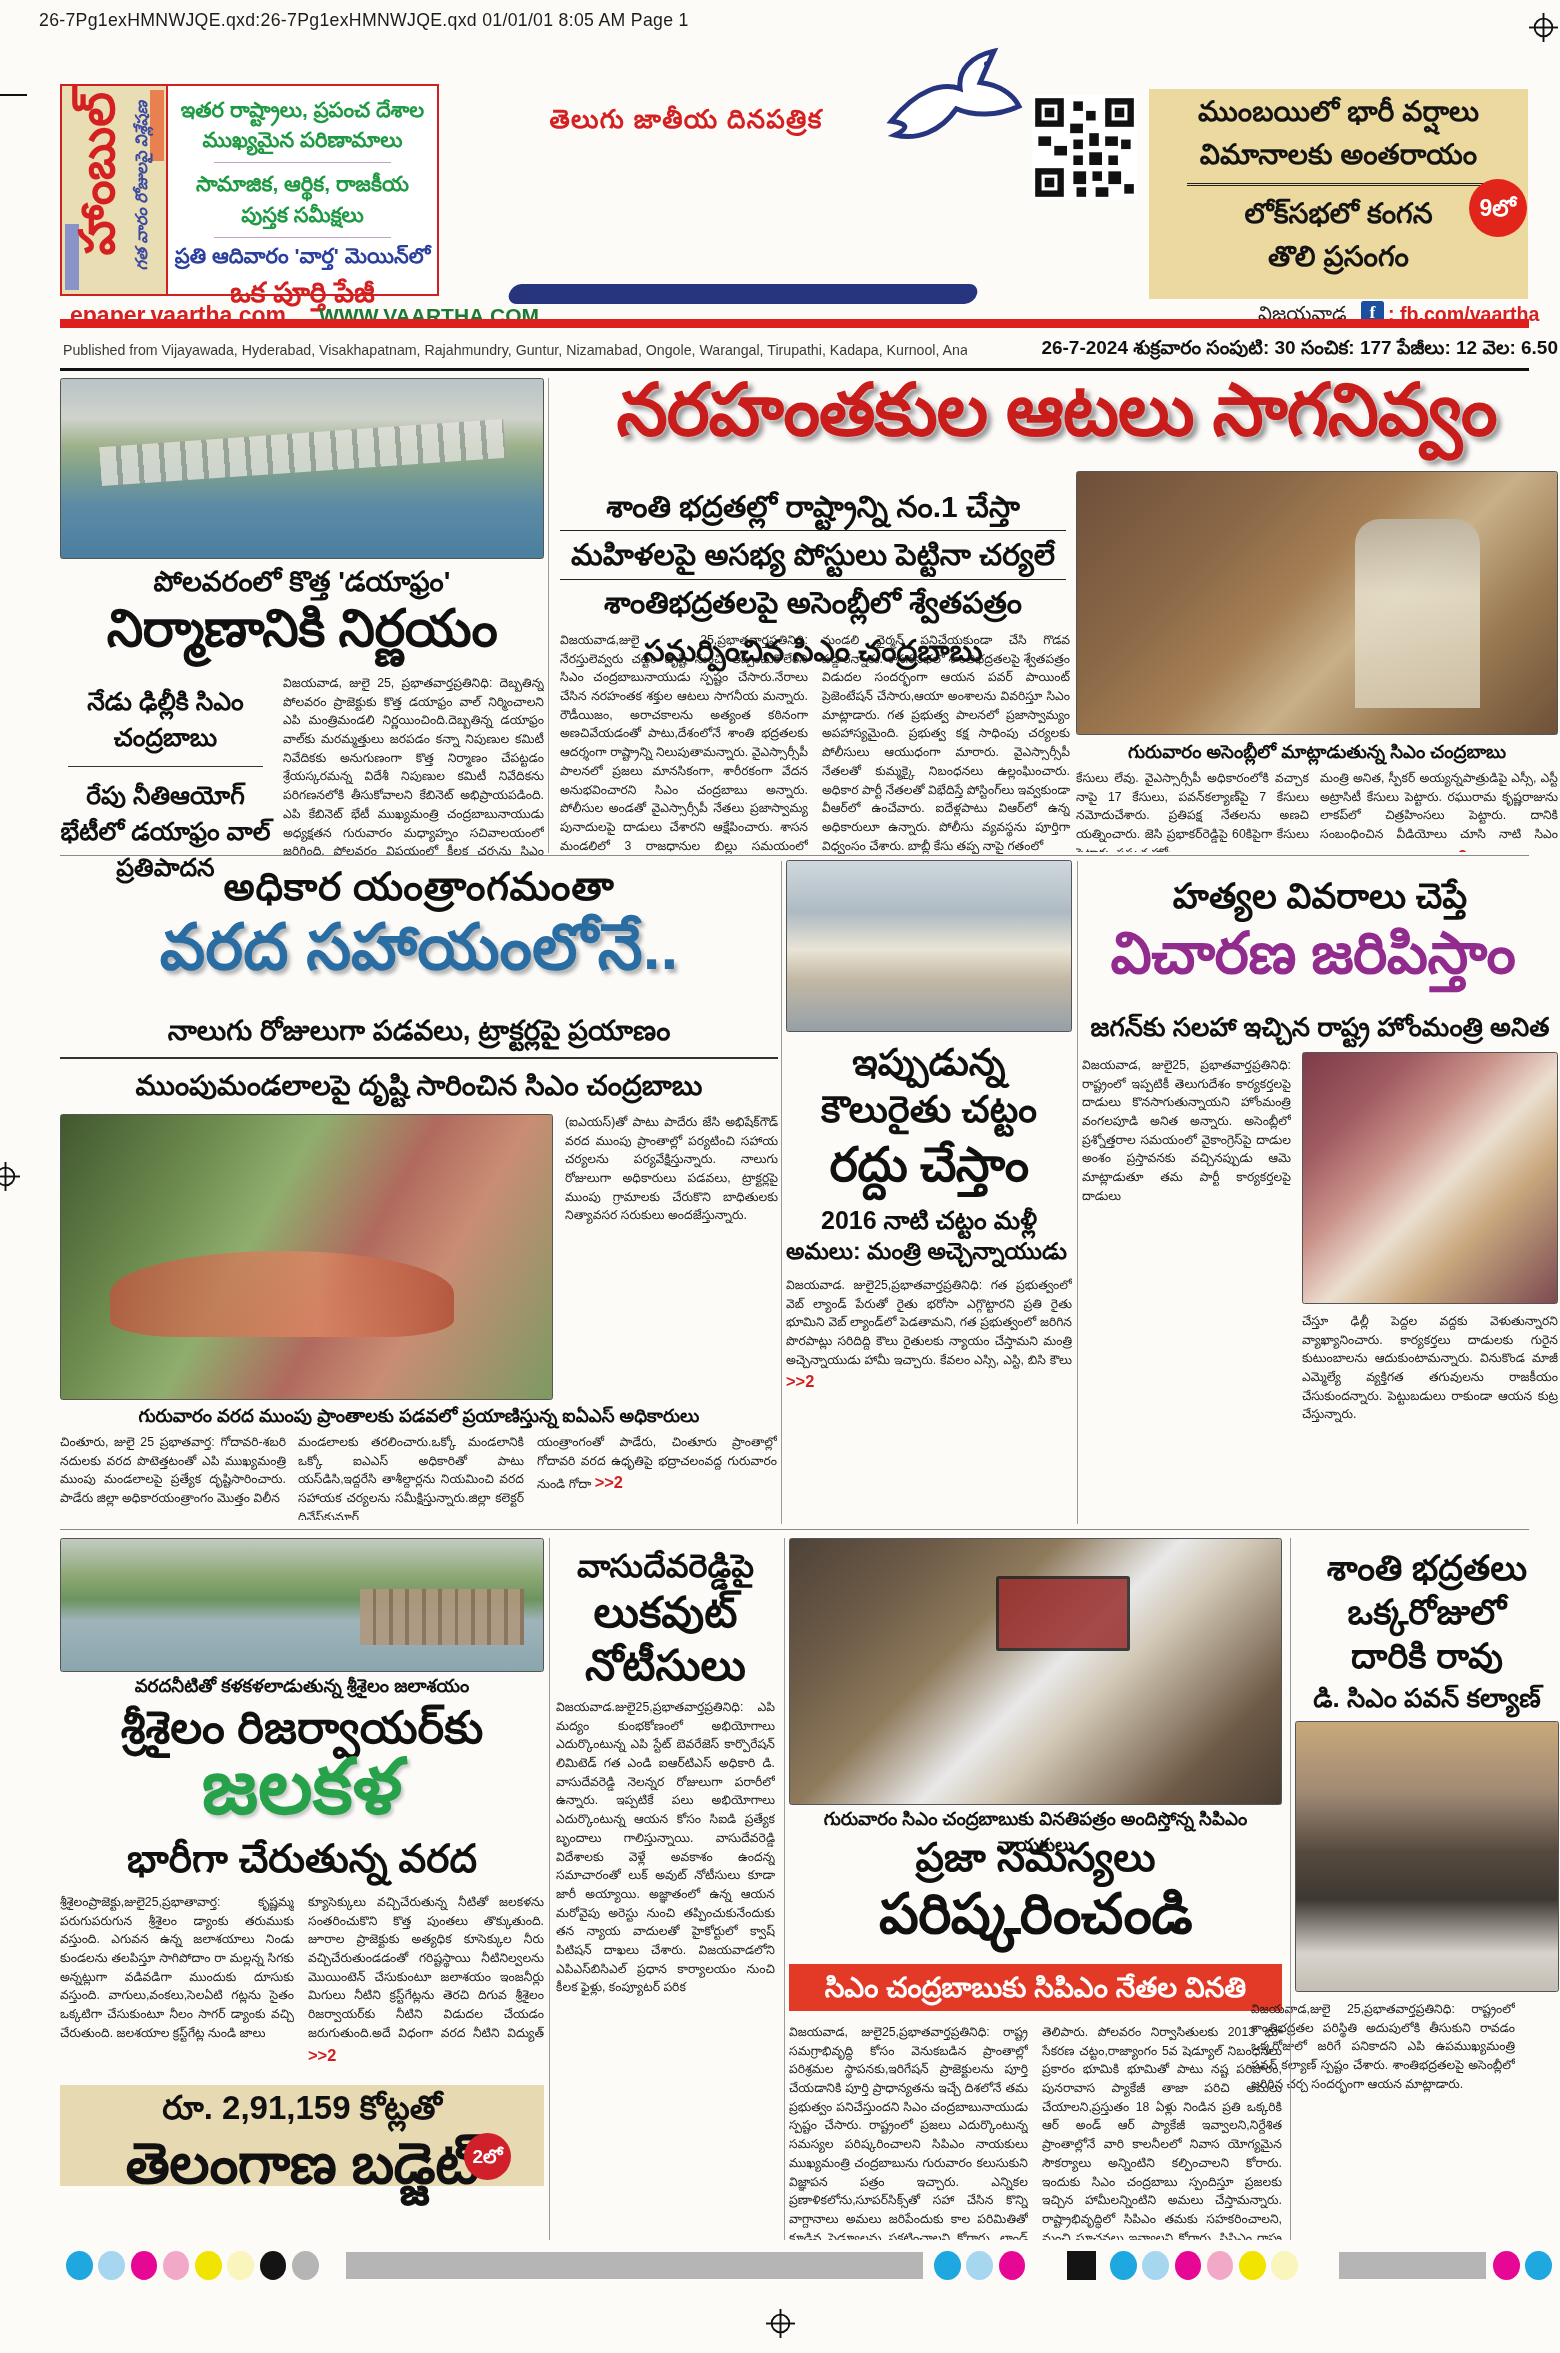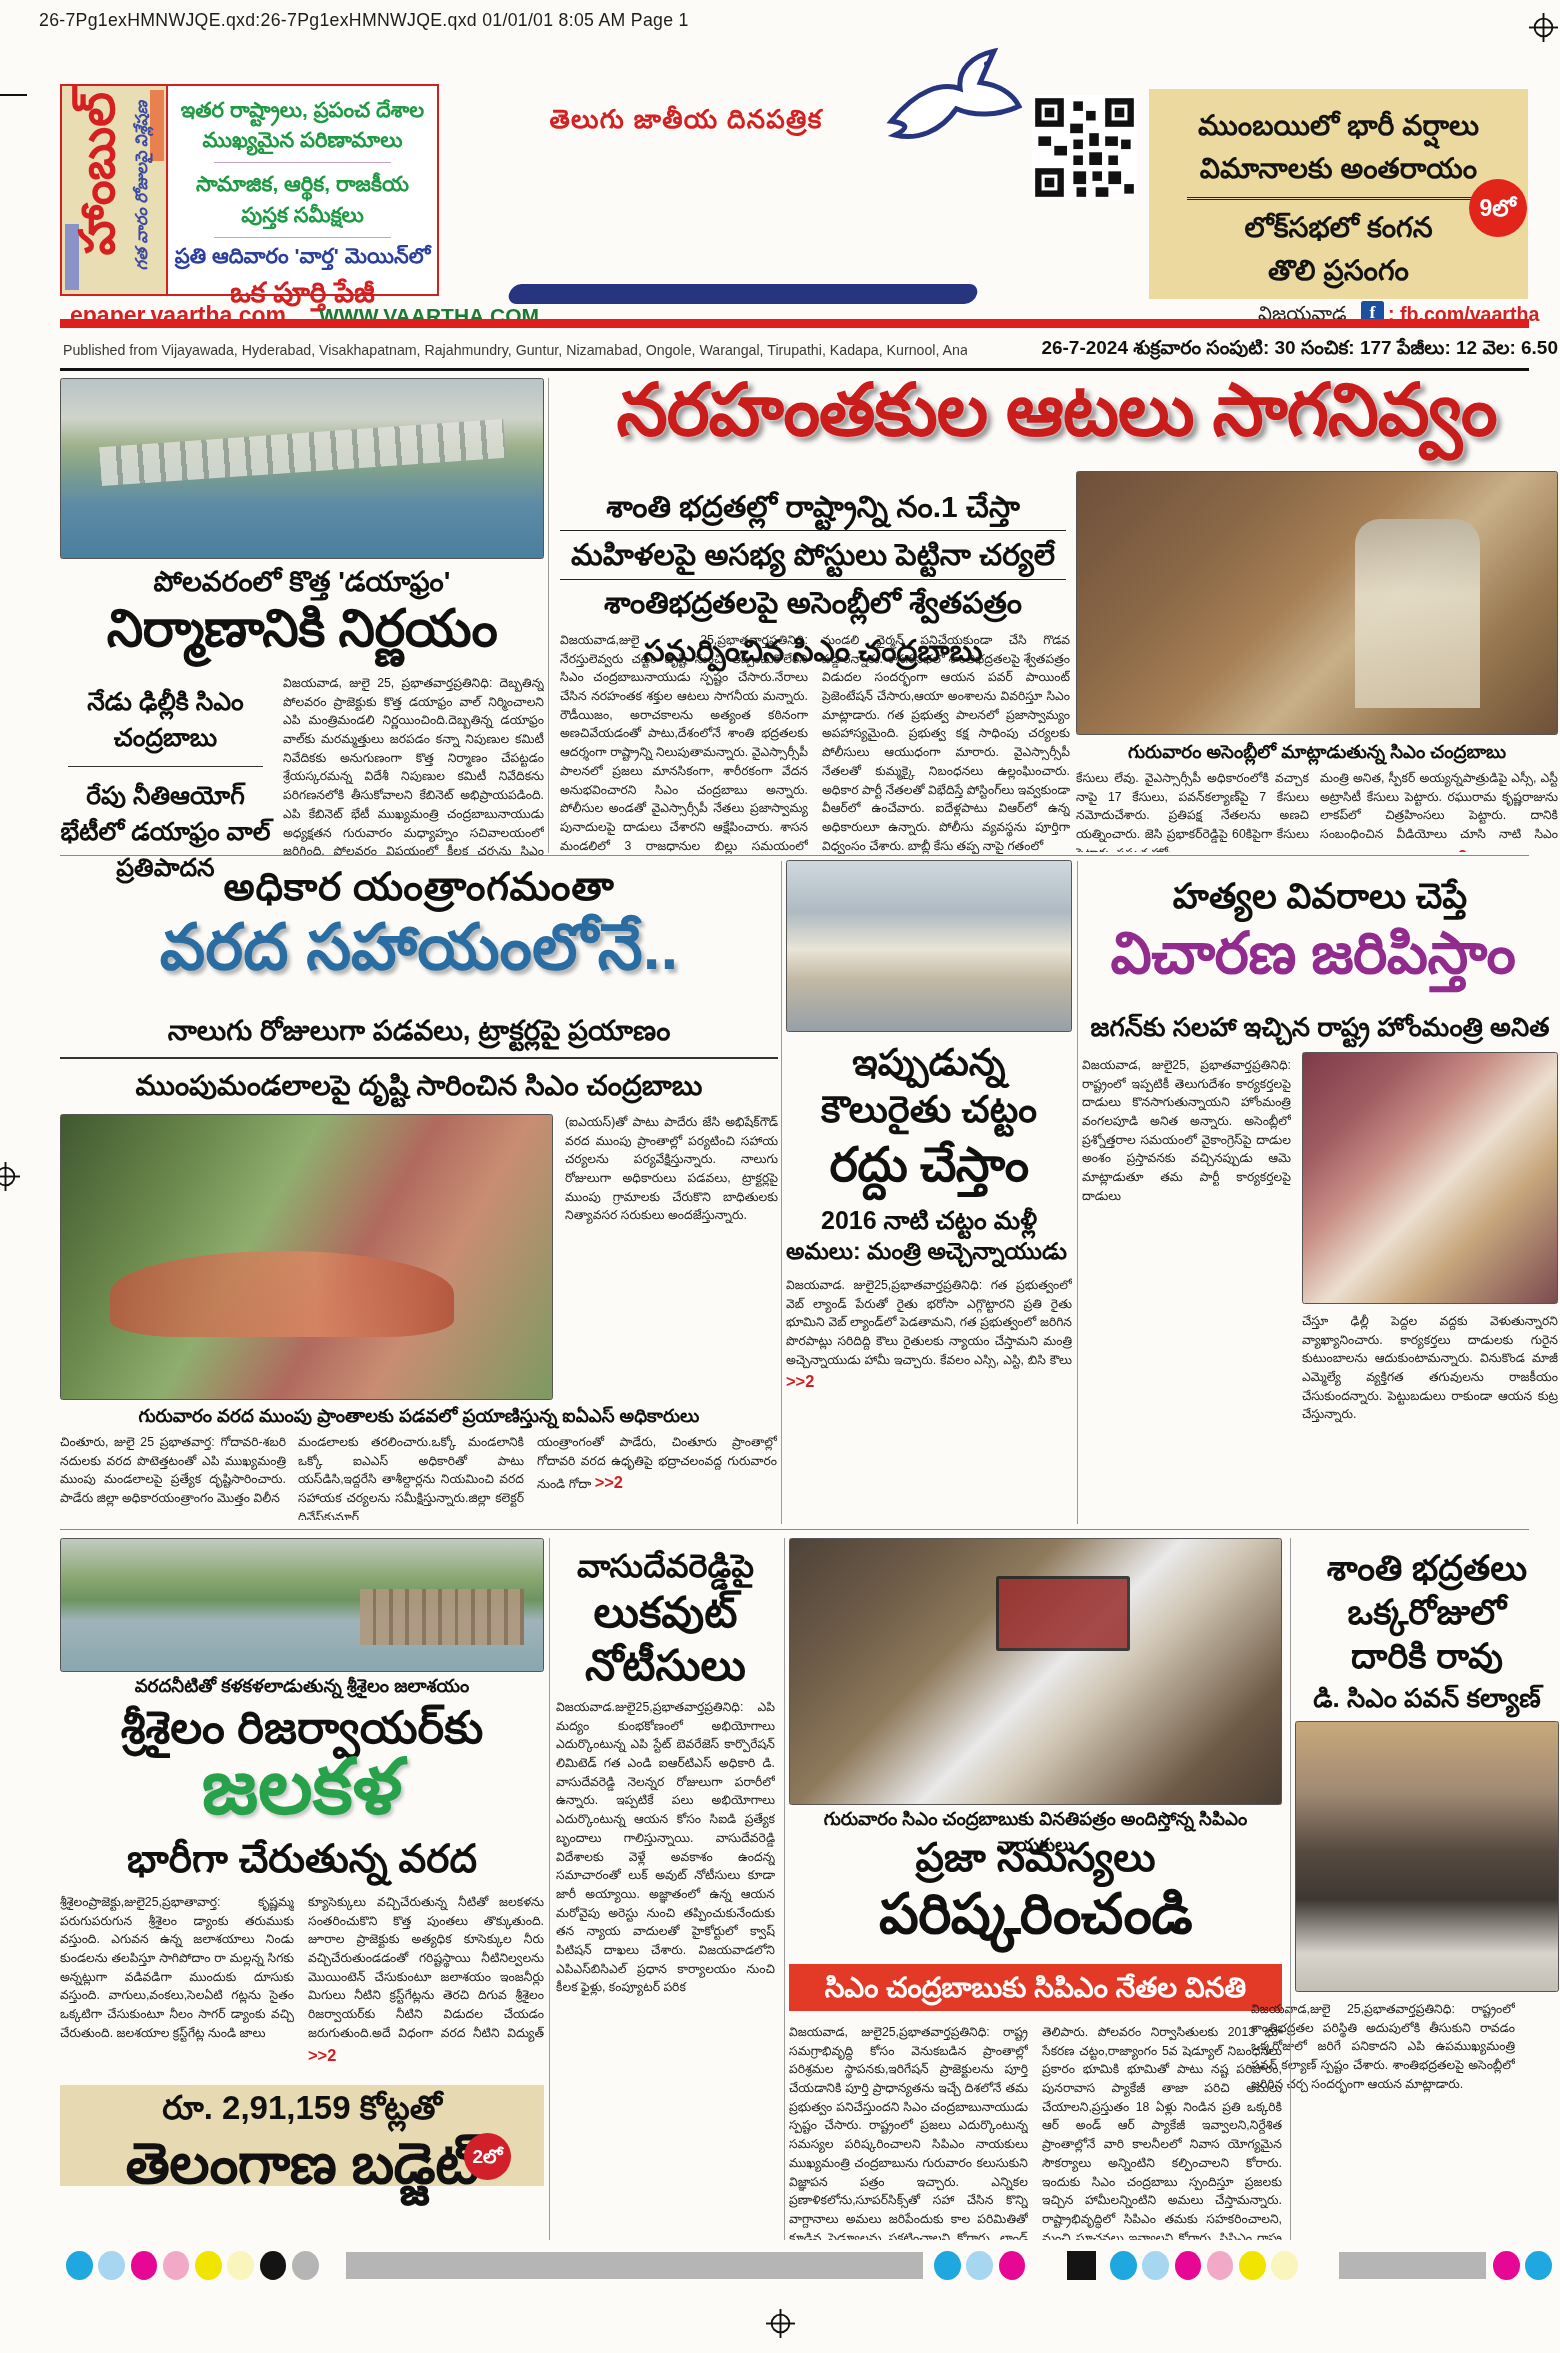--- a/index.html
+++ b/index.html
@@ -38,21 +38,21 @@
   #epaperUrl { left:70px; top:302px; font-size:23px; font-weight:bold; color:#d42020; }
   #websiteUrl { left:319px; top:304px; font-size:21px; font-weight:bold; color:#1b7a33; }
 
   #tagline { left:490px; top:104px; width:392px; font-size:26px; font-weight:bold; color:#d42020; text-align:center; letter-spacing:1.3px; }
   #logoText { left:477px; top:124px; width:506px; text-align:center; font-size:136px; font-weight:bold; color:#26357e; line-height:1.05; text-shadow:1.9px 1.9px 0 #cdd3ea; }
   #logoSwoosh { left:509px; top:284px; width:468px; height:20px; background:#26357e; border-radius:10px; transform:skewX(-14deg); }
   #doveIcon { left:880px; top:46px; width:144px; height:113px; }
 
   #qrCode { left:1032px; top:95px; width:105px; height:105px; }
 
-  #briefBox { left:1149px; top:89px; width:379px; height:210px; background:#ecd9a0; text-align:center; padding-top:15px; }
+  #briefBox { left:1149px; top:89px; width:379px; height:210px; background:#ecd9a0; text-align:center; padding-top:1px; }
   .brief-line { font-size:28.4px; font-weight:bold; color:#141414; line-height:1.5; }
   #briefDivider { width:80%; margin:7.6px auto 6.3px auto; border-top:1.9px solid #222; border-bottom:1.9px solid #222; height:3.2px; }
   #briefBadge { position:absolute; right:1.3px; top:90px; width:58px; height:58px; border-radius:50%; background:#e1251b; color:#fff; font-size:23px; font-weight:bold; line-height:58px; text-align:center; }
   #editionCity { left:1258px; top:302px; font-size:19.6px; font-weight:normal; color:#222; }
   #fbIcon { left:1361px; top:301px; width:23px; height:23px; background:#1b4fa0; color:#fff; font-weight:bold; font-size:17.7px; text-align:center; line-height:23px; border-radius:2.5px; font-family:"Liberation Serif","DejaVu Serif",serif; }
   #fbText { left:1388px; top:303px; font-size:19.6px; font-weight:bold; color:#d42020; }
 
   #redRule { left:60px; top:319px; width:1469px; height:8.9px; background:#df1f1e; }
   #publishedFrom { left:63px; top:342px; width:904px; font-size:14.2px; color:#3a3a3a; white-space:nowrap; overflow:hidden; }
   #issueLine { left:967px; top:337px; width:591px; font-size:19px; font-weight:bold; color:#111; text-align:right; }

